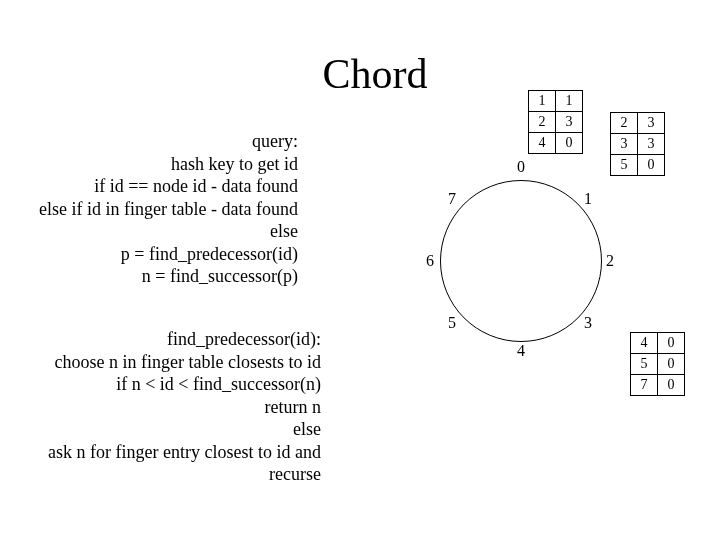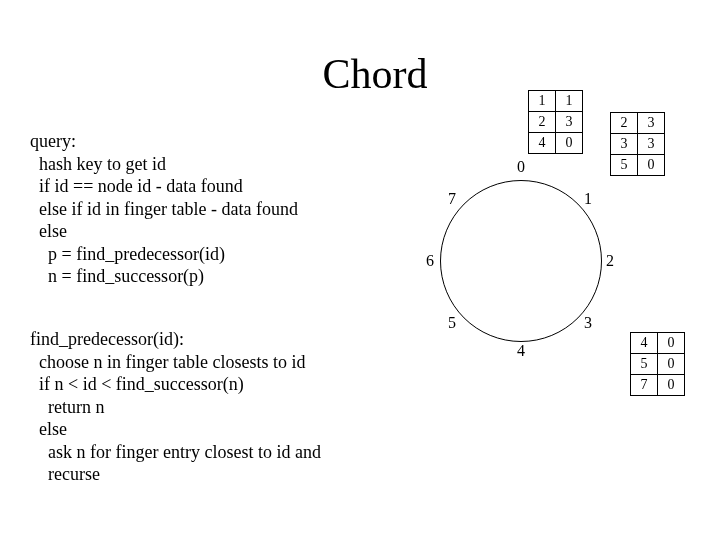--- a/index.html
+++ b/index.html
@@ -21,20 +21,21 @@
     font-size: 42px;
     margin-left: 15px;
   }
   .pseudo {
     position: absolute;
     top: 130px;
     left: 30px;
     font-size: 18px;
     line-height: 1.25;
     white-space: pre;
+    text-align: right;
   }
   .ring {
     position: absolute;
     top: 180px;
     left: 440px;
     width: 160px;
     height: 160px;
     border: 1px solid #000;
     border-radius: 50%;
   }

